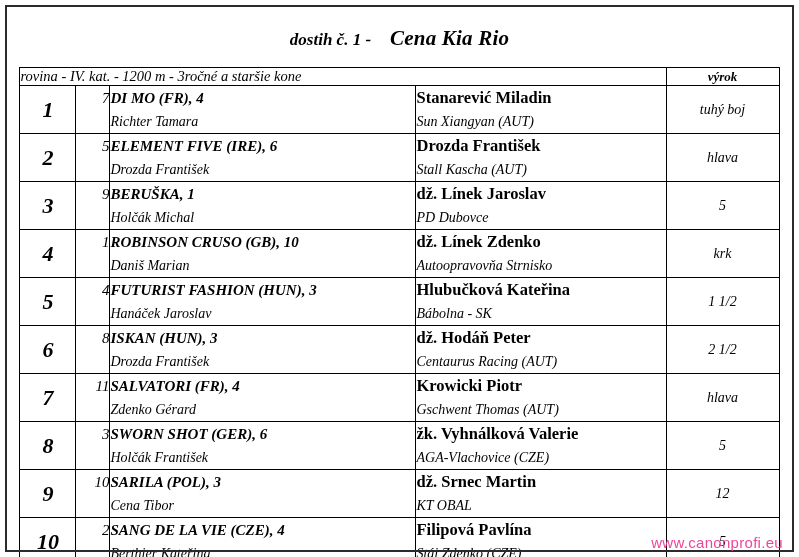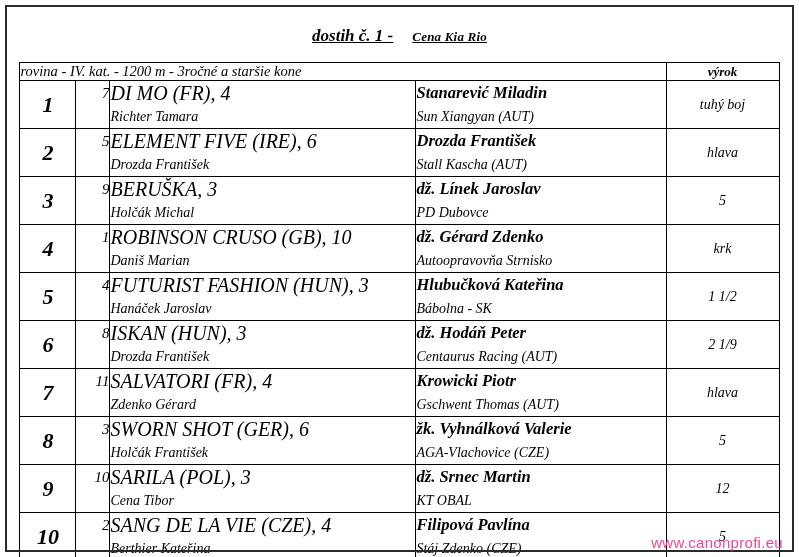--- a/index.html
+++ b/index.html
@@ -29,30 +29,29 @@
     bottom: 5px;
     border: 2px solid #2b2b2b;
     pointer-events: none;
   }
   .title-row {
     display: flex;
     align-items: baseline;
     justify-content: center;
     gap: 19px;
     margin: 14px 0 8px 0;
-    text-decoration: underline;
   }
   .title-pre {
     font-size: 17px;
     font-weight: bold;
     font-style: italic;
     color: #000;
   }
   .title-main {
-    font-size: 13px;
+    font-size: 21px;
     font-weight: bold;
     font-style: italic;
     color: #000;
     letter-spacing: 0.2px;
   }
   table.race {
     border-collapse: collapse;
     width: 759px;
     margin: 16px auto;
     table-layout: fixed;
@@ -94,40 +93,39 @@
   .num-cell {
     text-align: right;
     padding-right: 5px;
     font-size: 15px;
     font-style: italic;
     border-bottom: none !important;
     height: 24px;
   }
   .horse-cell {
     padding: 1px 6px 0 8px;
-    font-size: 20px;
-    font-weight: normal;
+    font-size: 15px;
+    font-weight: bold;
     font-style: italic;
     border-bottom: none !important;
     white-space: nowrap;
     height: 24px;
   }
   .owner-rider-cell {
     padding: 0 6px 2px 8px;
     font-size: 14px;
     font-style: italic;
     border-top: none !important;
     white-space: nowrap;
     height: 23px;
   }
   .trainer-top {
     padding: 1px 6px 0 6px;
     font-size: 16.5px;
     font-weight: bold;
-    font-style: italic;
     border-bottom: none !important;
     white-space: nowrap;
   }
   .stable-bottom {
     padding: 0 6px 2px 6px;
     font-size: 14px;
     font-style: italic;
     border-top: none !important;
     white-space: nowrap;
   }
@@ -194,34 +192,34 @@
           <td class="note-cell" rowspan="2">hlava</td>
         </tr>
         <tr>
           <td class="blank-cell"></td>
           <td class="owner-rider-cell">Drozda František</td>
           <td class="stable-bottom">Stall Kascha (AUT)</td>
         </tr>
         <tr>
           <td class="pos-cell" rowspan="2">3</td>
           <td class="num-cell">9</td>
-          <td class="horse-cell">BERUŠKA, 3</td>
+          <td class="horse-cell">BERUŠKA, 1</td>
           <td class="trainer-top">dž. Línek Jaroslav</td>
           <td class="note-cell" rowspan="2">5</td>
         </tr>
         <tr>
           <td class="blank-cell"></td>
           <td class="owner-rider-cell">Holčák Michal</td>
           <td class="stable-bottom">PD Dubovce</td>
         </tr>
         <tr>
           <td class="pos-cell" rowspan="2">4</td>
           <td class="num-cell">1</td>
           <td class="horse-cell">ROBINSON CRUSO (GB), 10</td>
-          <td class="trainer-top">dž. Gérard Zdenko</td>
+          <td class="trainer-top">dž. Línek Zdenko</td>
           <td class="note-cell" rowspan="2">krk</td>
         </tr>
         <tr>
           <td class="blank-cell"></td>
           <td class="owner-rider-cell">Daniš Marian</td>
           <td class="stable-bottom">Autoopravovňa Strnisko</td>
         </tr>
         <tr>
           <td class="pos-cell" rowspan="2">5</td>
           <td class="num-cell">4</td>
@@ -232,21 +230,21 @@
         <tr>
           <td class="blank-cell"></td>
           <td class="owner-rider-cell">Hanáček Jaroslav</td>
           <td class="stable-bottom">Bábolna - SK</td>
         </tr>
         <tr>
           <td class="pos-cell" rowspan="2">6</td>
           <td class="num-cell">8</td>
           <td class="horse-cell">ISKAN (HUN), 3</td>
           <td class="trainer-top">dž. Hodáň Peter</td>
-          <td class="note-cell" rowspan="2">2 1/9</td>
+          <td class="note-cell" rowspan="2">2 1/2</td>
         </tr>
         <tr>
           <td class="blank-cell"></td>
           <td class="owner-rider-cell">Drozda František</td>
           <td class="stable-bottom">Centaurus Racing (AUT)</td>
         </tr>
         <tr>
           <td class="pos-cell" rowspan="2">7</td>
           <td class="num-cell">11</td>
           <td class="horse-cell">SALVATORI (FR), 4</td>

